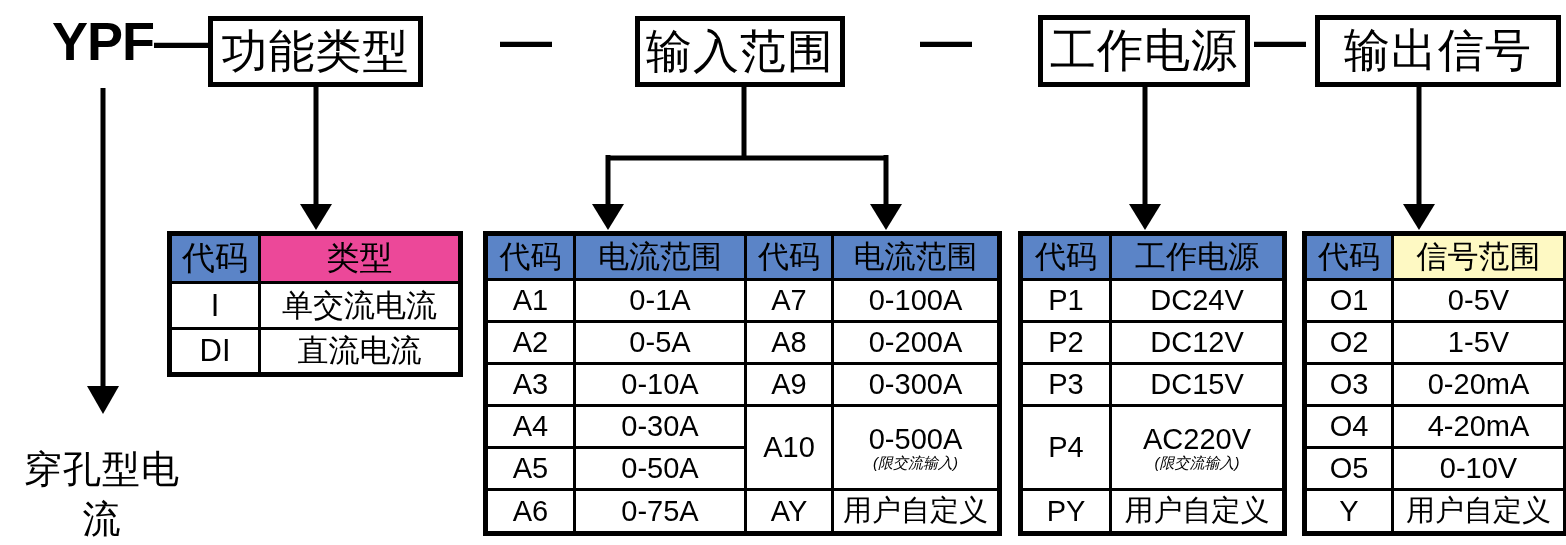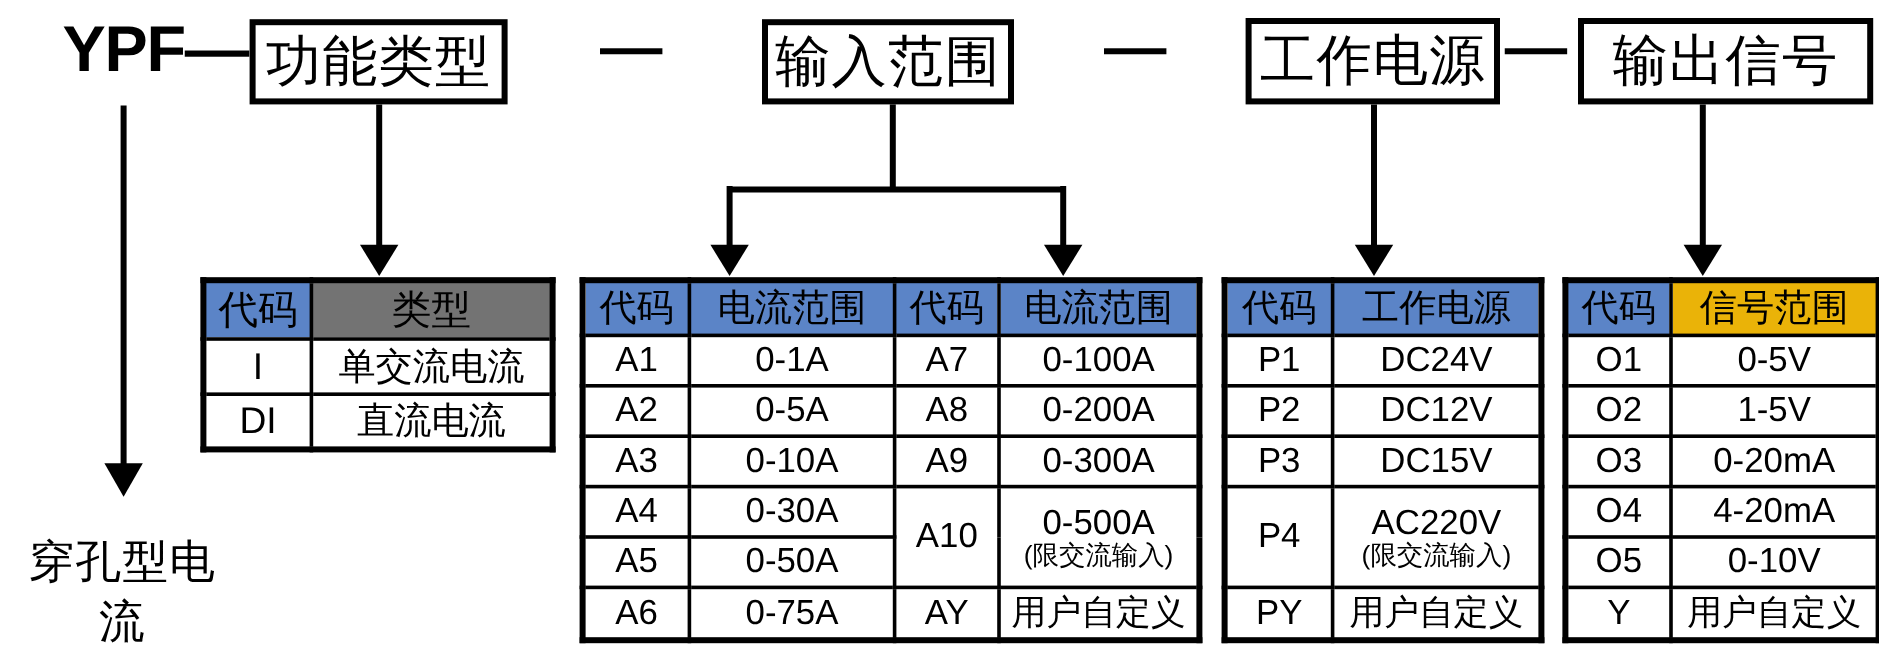--- a/index.html
+++ b/index.html
@@ -21,21 +21,21 @@
   .tbl th { font-size:31px; }
   .tbl td { font-size:29px; }
   #t-func th { font-size:33px; }
   #t-func td { font-size:31px; }
   .rh  { height:44px;margin-top:26px; }
   .r   { height:42px; }
   .r2  { height:84px; }
   .rf  { height:46px; }
   .two-line { line-height:1.05; }
   .two-line .l1 { display:block; font-size:29px; }
-  .two-line .l2 { display:block; font-size:22px; }
+  .two-line .l2 { display:block; font-size:15px;font-style:italic; }
 
   
   .descr { position:absolute; left:5px; top:444px; width:194px; text-align:center; font-size:38px; line-height:50px; letter-spacing:1px; }
 </style>
 </head>
 <body>
 
 <div id="canvas">
 
   <div class="ypf"><span>YPF</span><span>—</span></div>
@@ -97,21 +97,21 @@
   </svg>
 
   <table class="tbl" id="t-func" style="left:167px; top:231px; width:291px;">
     <colgroup>
         <col style="width:90px">
         <col style="width:201px">
       </colgroup>
     <tbody>
         <tr class="rh">
       <th class="hdr" style="background: rgb(91, 132, 199);">代码</th>
-      <th class="hdr" style="background: #737373;">类型</th>
+      <th class="hdr" style="background: #ec4899;">类型</th>
     </tr>
     <tr class="rf">
       <td>I</td>
       <td>单交流电流</td>
     </tr>
     <tr class="rf">
       <td>DI</td>
       <td>直流电流</td>
     </tr>
   </tbody>
@@ -208,21 +208,21 @@
     </table>
 
   <table class="tbl" style="left:1302px; top:231px; width:261px;">
     <colgroup>
         <col style="width:88px">
         <col style="width:173px">
       </colgroup>
     <tbody>
         <tr class="rh">
       <th class="hdr" style="background: rgb(91, 132, 199);">代码</th>
-      <th class="hdr" style="background: #eab308;">信号范围</th>
+      <th class="hdr" style="background: #fef9c3;">信号范围</th>
     </tr>
     <tr class="r">
       <td>O1</td>
       <td>0-5V</td>
     </tr>
     <tr class="r">
       <td>O2</td>
       <td>1-5V</td>
     </tr>
     <tr class="r">

